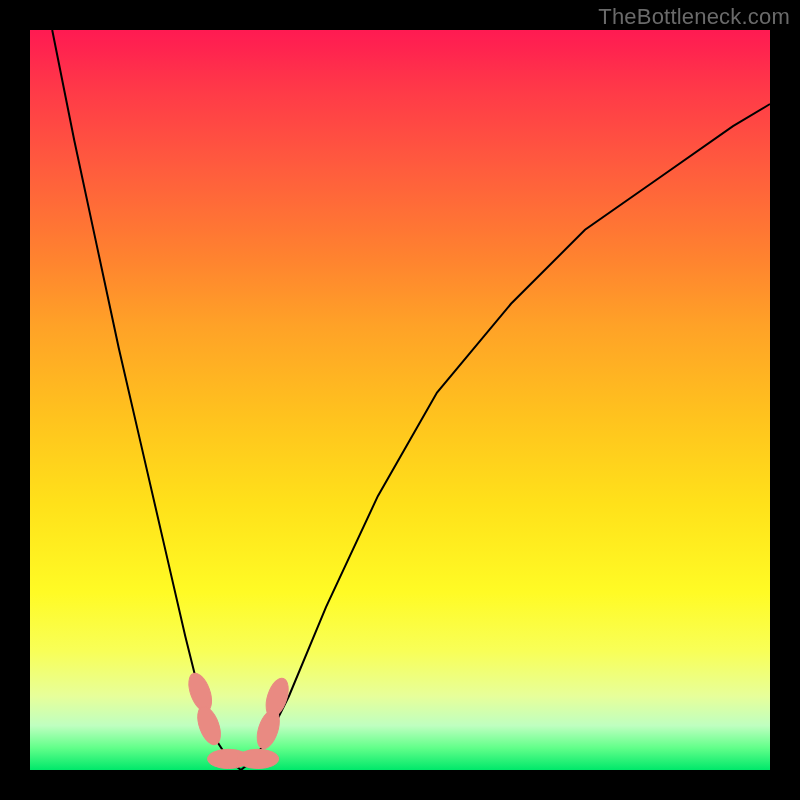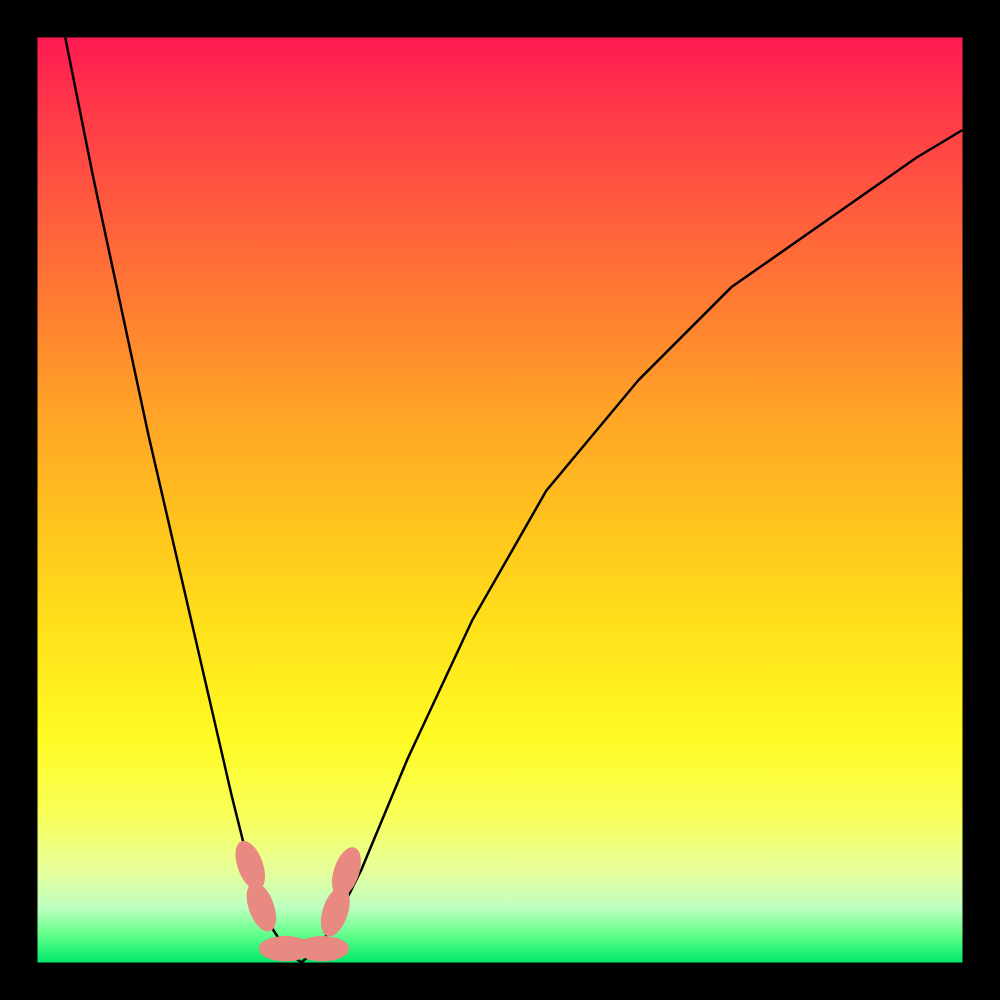--- a/index.html
+++ b/index.html
@@ -59,20 +59,21 @@
     top: 0;
     width: 740px;
     height: 740px;
     overflow: visible;
   }
 </style>
 </head>
 <body>
 
 <div class="frame">
+  <div class="watermark">TheBottleneck.com</div>
 
   <div class="plot">
     <svg class="curves" viewBox="0 0 740 740" preserveAspectRatio="none">
       <path id="curve-left" fill="none" d="M22.20 0.00 L44.40 111.00 L66.60 214.60 L88.80 318.20 L111.00 414.40 L133.20 510.60 L155.40 606.80 L166.50 651.20 L177.60 688.20 L188.70 714.10 L199.80 731.12 L210.90 740.00" stroke="#000000" stroke-width="2"></path>
       <path id="curve-right" fill="none" d="M210.90 740.00 L222.00 731.12 L236.80 710.40 L259.00 666.00 L296.00 577.20 L347.80 466.20 L407.00 362.60 L481.00 273.80 L555.00 199.80 L629.00 148.00 L703.00 96.20 L740.00 74.00" stroke="#000000" stroke-width="2"></path>
       <g id="markers">
           <ellipse cx="170.20" cy="662.30" rx="9.62" ry="19.98" fill="#e98a82" stroke="#e98a82" transform="rotate(-20 170.20 662.30)"></ellipse>
           <ellipse cx="179.08" cy="695.60" rx="9.62" ry="19.98" fill="#e98a82" stroke="#e98a82" transform="rotate(-20 179.08 695.60)"></ellipse>
           <ellipse cx="198.32" cy="728.90" rx="20.72" ry="9.62" fill="#e98a82" stroke="#e98a82"></ellipse>
           <ellipse cx="227.92" cy="728.90" rx="20.72" ry="9.62" fill="#e98a82" stroke="#e98a82"></ellipse>

